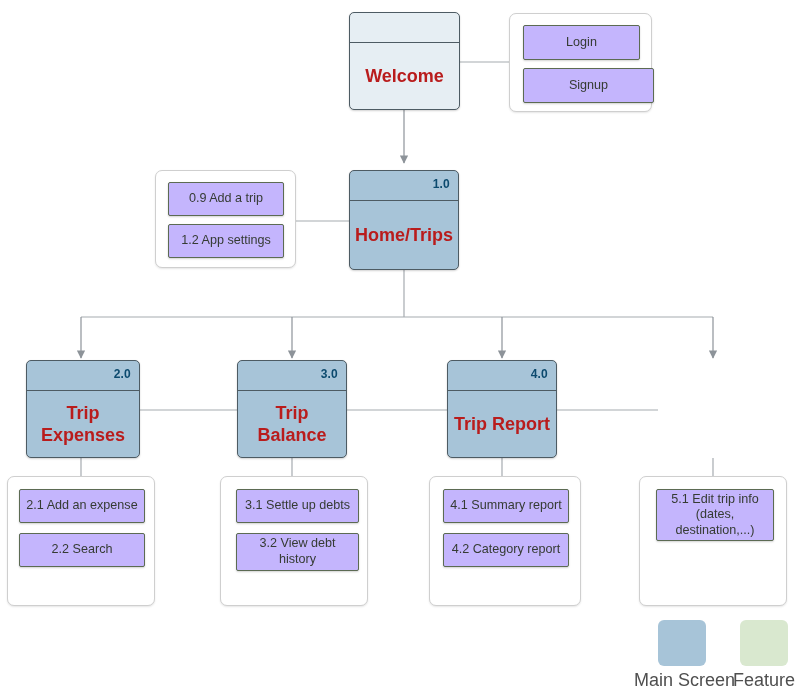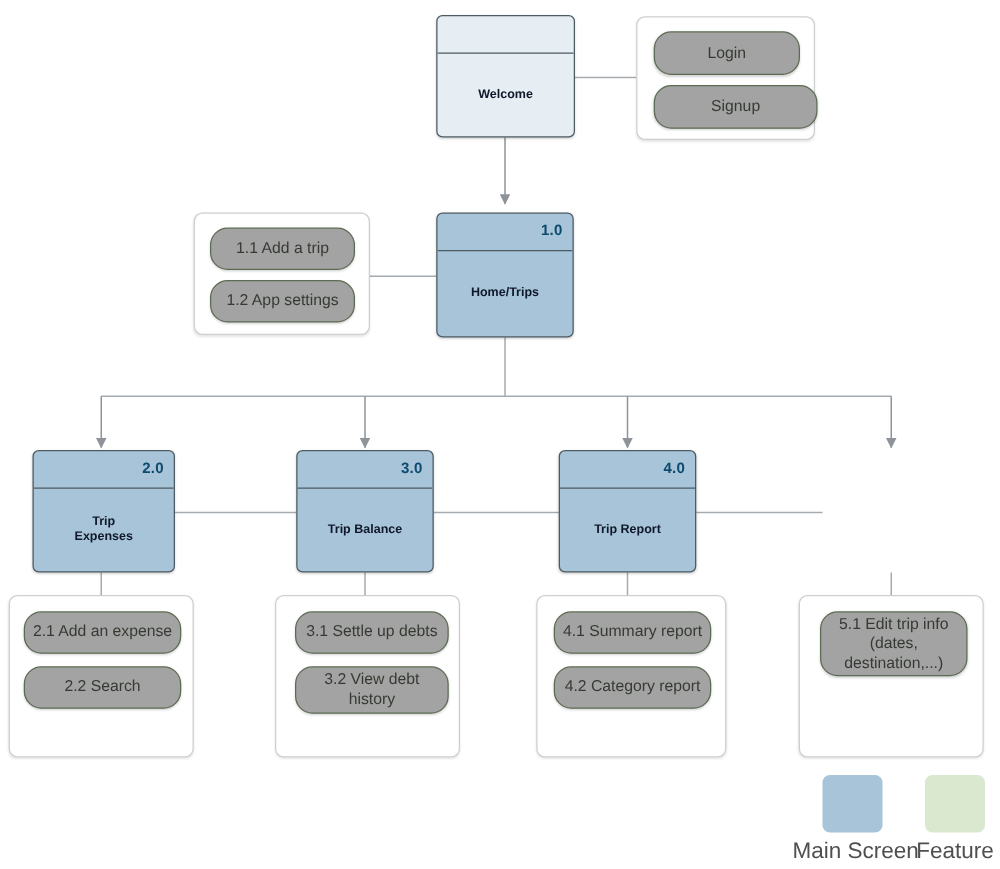--- a/index.html
+++ b/index.html
@@ -36,44 +36,44 @@
     letter-spacing:.2px;
   }
   .screen .body{
     height:calc(100% - 30px);
     display:flex;align-items:center;justify-content:center;
     text-align:center;
     padding:0 6px;
     box-sizing:border-box;
   }
   .screen .body span{
-    font-size:10px;font-weight:bold;color:#0f172a;line-height:1.25;
+    font-size:18px;font-weight:bold;color:#b91c1c;line-height:1.25;
   }
 
   
   .screen.pale{background:#e6eef3;}
   .screen.pale .hdr{border-bottom:1.4px solid #4d5b63;}
 
   
   .group{
     position:absolute;
     box-sizing:border-box;
     background:#ffffff;
     border:1.3px solid #cfcfcf;
     border-radius:7px;
     box-shadow:0 1px 2px rgba(0,0,0,.10);
   }
 
   
   .feature{
     position:absolute;
     box-sizing:border-box;
-    background:#a3a3a3;
+    background:#c4b5fd;
     border:1.4px solid #5c6b53;
-    border-radius:14px;
+    border-radius:2px;
     box-shadow:0 1px 2px rgba(0,0,0,.18);
     display:flex;align-items:center;justify-content:center;
     text-align:center;
     padding:0 6px;
   }
   .feature span{
     font-size:12.6px;color:#353b33;line-height:1.24;
   }
 
   
@@ -153,21 +153,21 @@
     <div class="hdr">
       <div class="num">1.0</div>
     </div>
     <div class="body">
       <span>Home/Trips</span>
     </div>
   </div>
 
   <div class="group" style="left:155px;top:170px;width:141px;height:98px;">
     <div class="feature" style="left:12px;top:11px;width:116px;height:34px;">
-      <span>1.1 Add a trip</span>
+      <span>0.9 Add a trip</span>
     </div>
     <div class="feature" style="left:12px;top:53px;width:116px;height:34px;">
       <span>1.2 App settings</span>
     </div>
   </div>
 
   <div class="screen" style="left:26px;top:360px;width:114px;height:98px;">
     <div class="hdr">
       <div class="num">2.0</div>
     </div>

